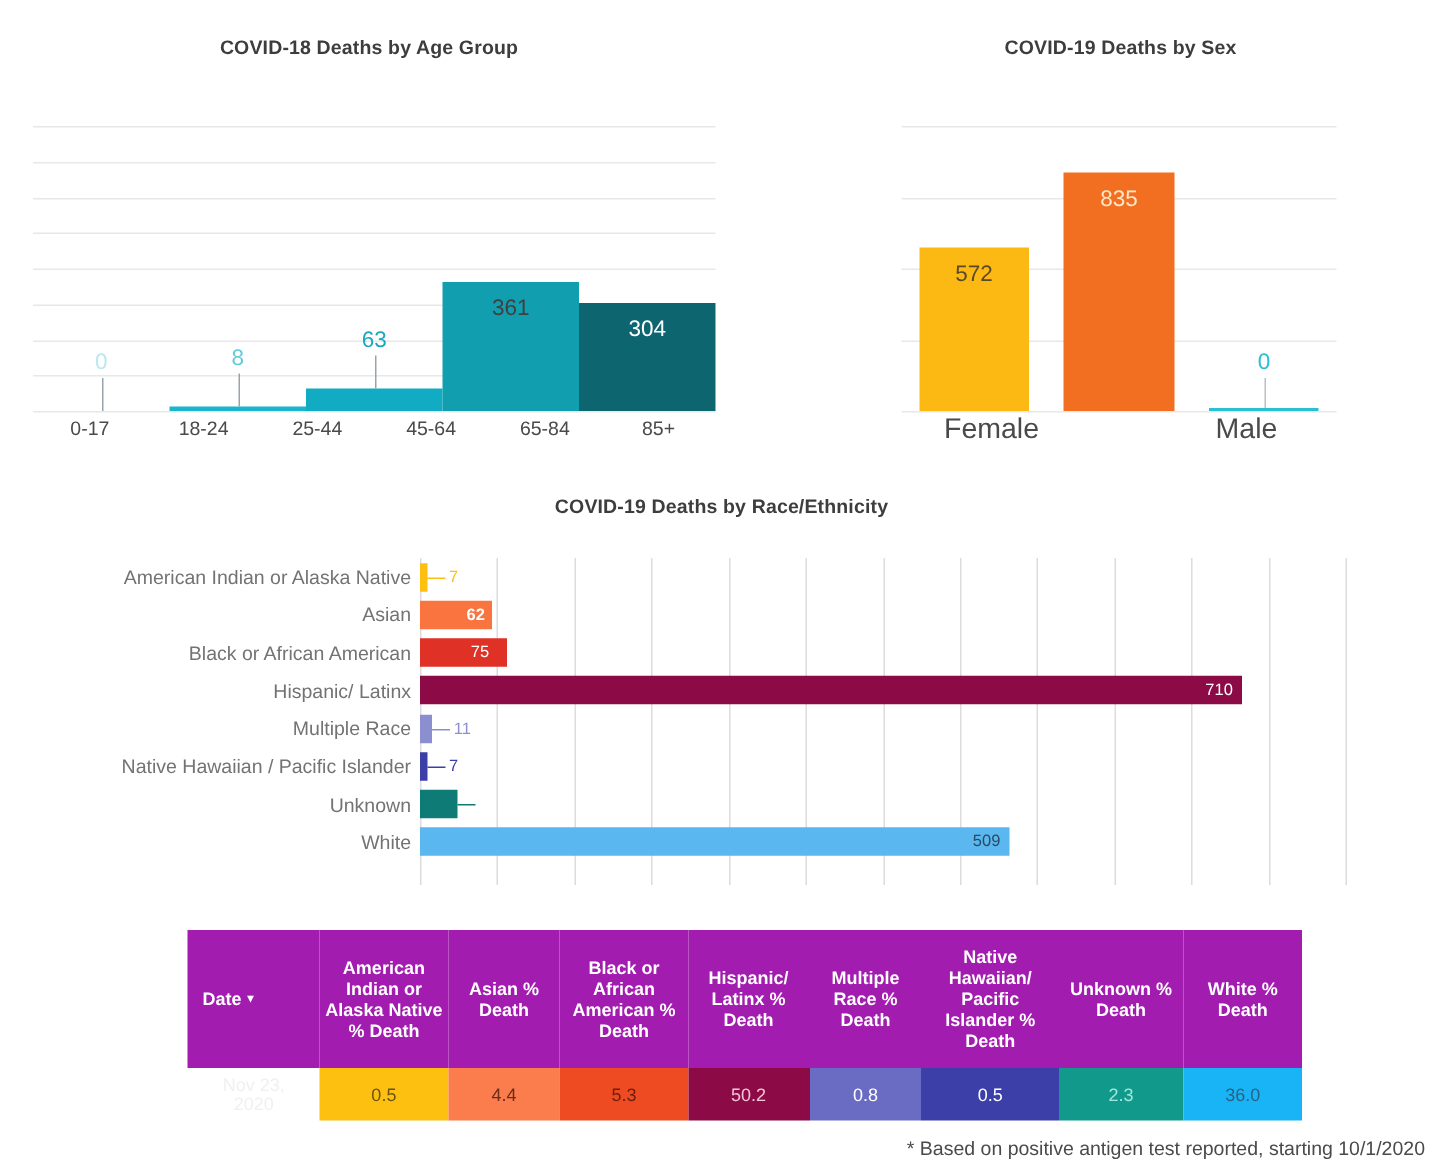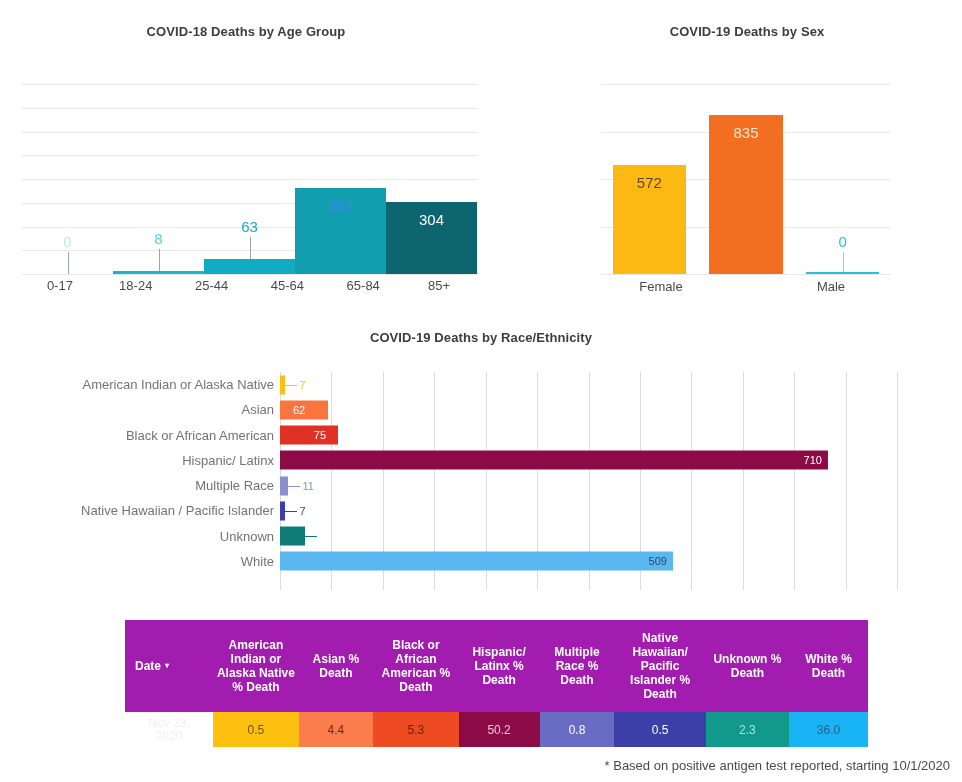--- a/index.html
+++ b/index.html
@@ -52,21 +52,21 @@
     display: flex; align-items: flex-end; justify-content: space-between;
   }
   .sex-col { width: 33.33%; position: relative; height: 100%; }
   .sex-bar { position: absolute; left: 12%; right: 12%; bottom: 0; }
   .sex-val {
     position: absolute; left: 0; right: 0; text-align: center;
     font-size: 15px; white-space: nowrap;
   }
   .sex-leader { position: absolute; left: 50%; width: 1px; background: #b9c0c6; }
   #sex-axis { position: absolute; left: 60px; top: 254px; width: 340px; display: flex; }
-  #sex-axis div { flex: 1 1 0; text-align: center; font-size: 13px; color: #4a4a4a; line-height: 17px; }
+  #sex-axis div { flex: 1 1 0; text-align: center; font-size: 19px; color: #4a4a4a; line-height: 17px; }
 
   
   #race-chart { position: absolute; left: 0px; top: 330px; width: 962px; height: 285px; }
   #race-plot { position: absolute; left: 280px; top: 42px; width: 617px; height: 218px; }
   #race-rows { position: absolute; left: 0; top: 0; right: 0; bottom: 0; }
   .race-row { position: relative; height: 25.25px; }
   .race-bar { position: absolute; left: 0; top: 50%; transform: translateY(-50%); }
   .race-val {
     position: absolute; top: 50%; transform: translateY(-50%);
     font-size: 11px; white-space: nowrap;
@@ -139,21 +139,21 @@
             <div class="age-leader" style="bottom: 3px; height: 22px;"></div>
             <div class="age-val" style="color: rgb(95, 203, 220); bottom: 27px;">8</div>
           </div>
           <div class="age-col">
             <div class="age-bar" style="height: 14.9625px; background: rgb(18, 171, 196);"></div>
             <div class="age-leader" style="bottom: 14.9625px; height: 22px;"></div>
             <div class="age-val" style="color: rgb(26, 168, 191); bottom: 38.9625px;">63</div>
           </div>
           <div class="age-col">
             <div class="age-bar" style="height: 85.7375px; background: rgb(17, 159, 175);"></div>
-            <div class="age-val" style="color: #3b82f6; bottom: 59.7375px;">361</div>
+            <div class="age-val" style="color: #404040; bottom: 59.7375px;">361</div>
           </div>
           <div class="age-col">
             <div class="age-bar" style="height: 72.2px; background: rgb(13, 101, 112);"></div>
             <div class="age-val" style="color: rgb(255, 255, 255); bottom: 46.2px;">304</div>
           </div>
         </div>
     </div>
     <div id="age-axis">
         <div>0-17</div>
         <div>18-24</div>
@@ -229,21 +229,21 @@
           <div class="vgridline" style="left: 617px;"></div>
         </div>
       <div id="race-rows">
           <div class="race-row">
             <div class="race-bar" style="width: 5.39875px; height: 19px; background: rgb(253, 192, 16);"></div>
             <div class="race-leader" style="left: 5.39875px; width: 12px; background: rgb(253, 192, 16);"></div>
             <div class="race-val" style="color: rgb(253, 192, 16); left: 19.3987px;">7</div>
           </div>
           <div class="race-row">
             <div class="race-bar" style="width: 47.8175px; height: 19px; background: rgb(249, 116, 63);"></div>
-            <div class="race-val" style="color: rgb(255, 255, 255); left: 13px;">62</div>
+            <div class="race-val" style="color: rgb(255, 255, 255); left: 31px; font-weight: bold;">62</div>
           </div>
           <div class="race-row">
             <div class="race-bar" style="width: 57.8438px; height: 19px; background: rgb(224, 49, 39);"></div>
             <div class="race-val" style="color: rgb(255, 255, 255); left: 33.8438px;">75</div>
           </div>
           <div class="race-row">
             <div class="race-bar" style="width: 547.587px; height: 19px; background: rgb(140, 11, 70);"></div>
             <div class="race-val" style="color: rgb(255, 255, 255); left: 523.587px;">710</div>
           </div>
           <div class="race-row">

